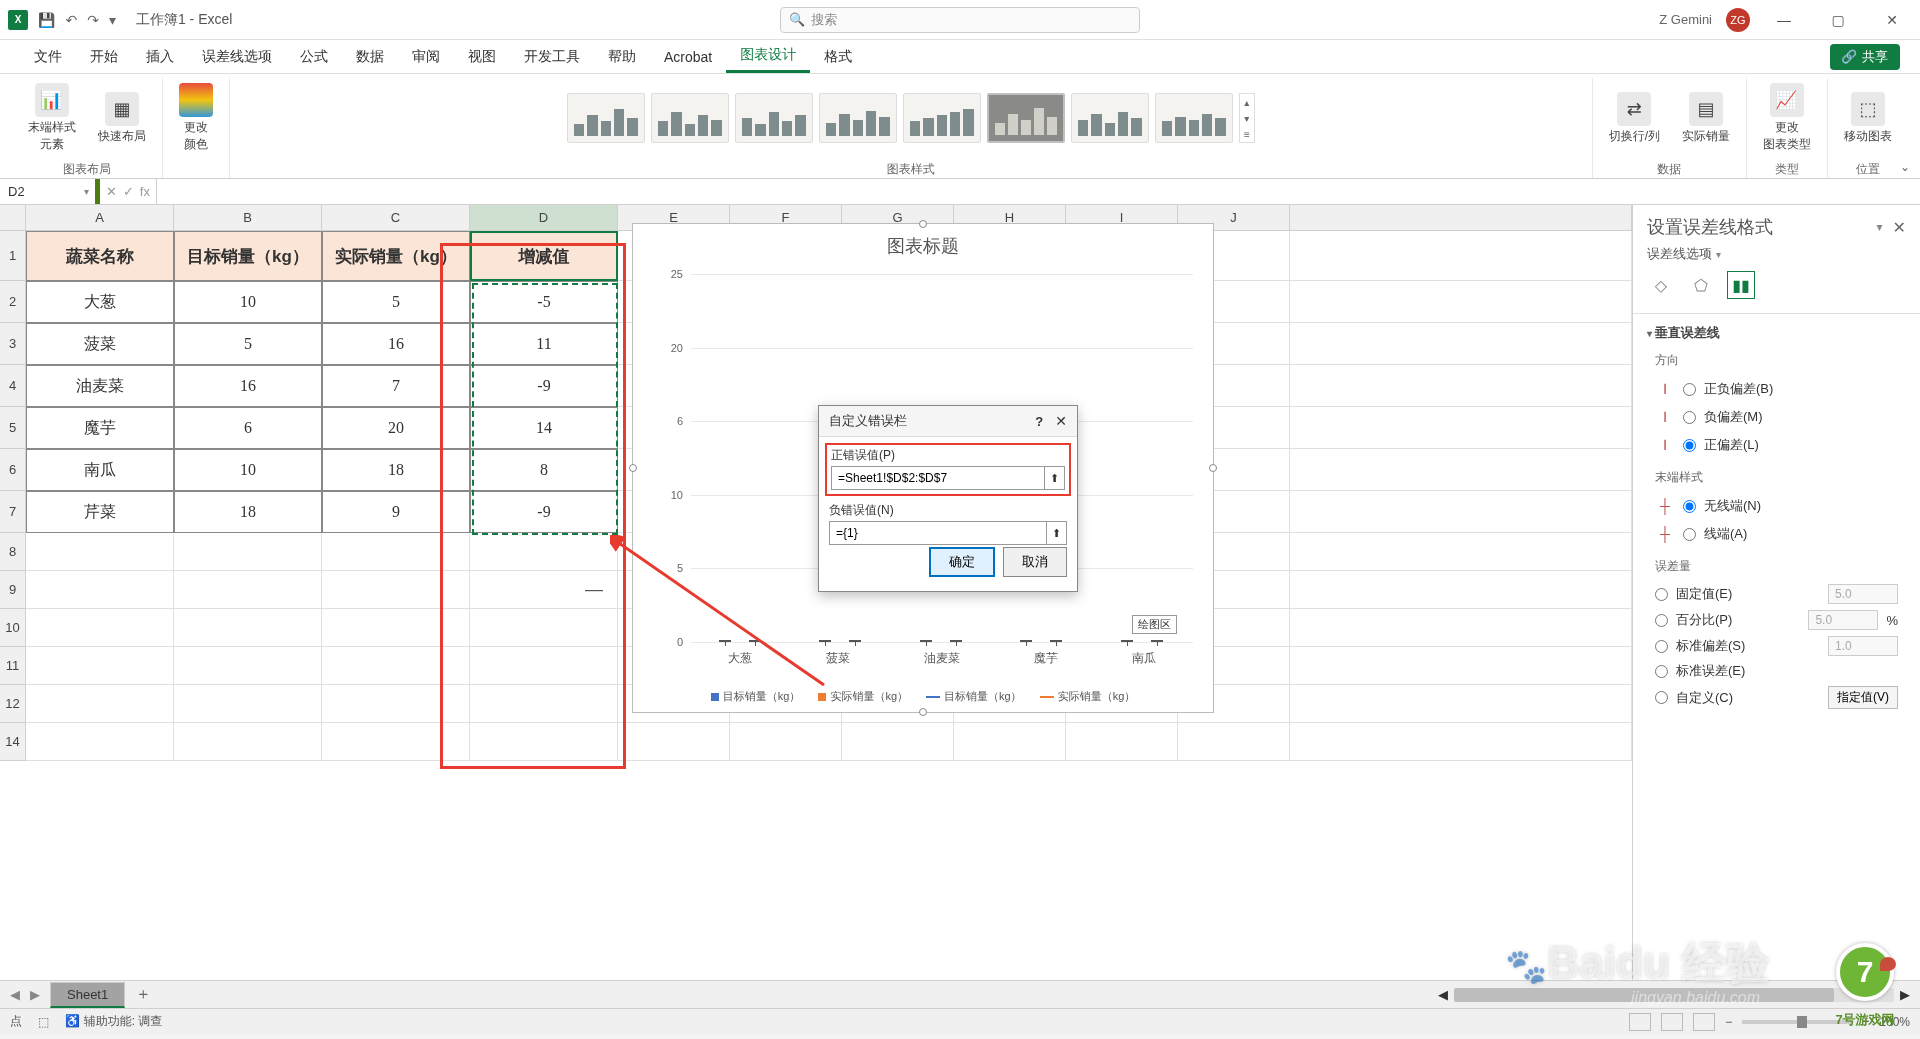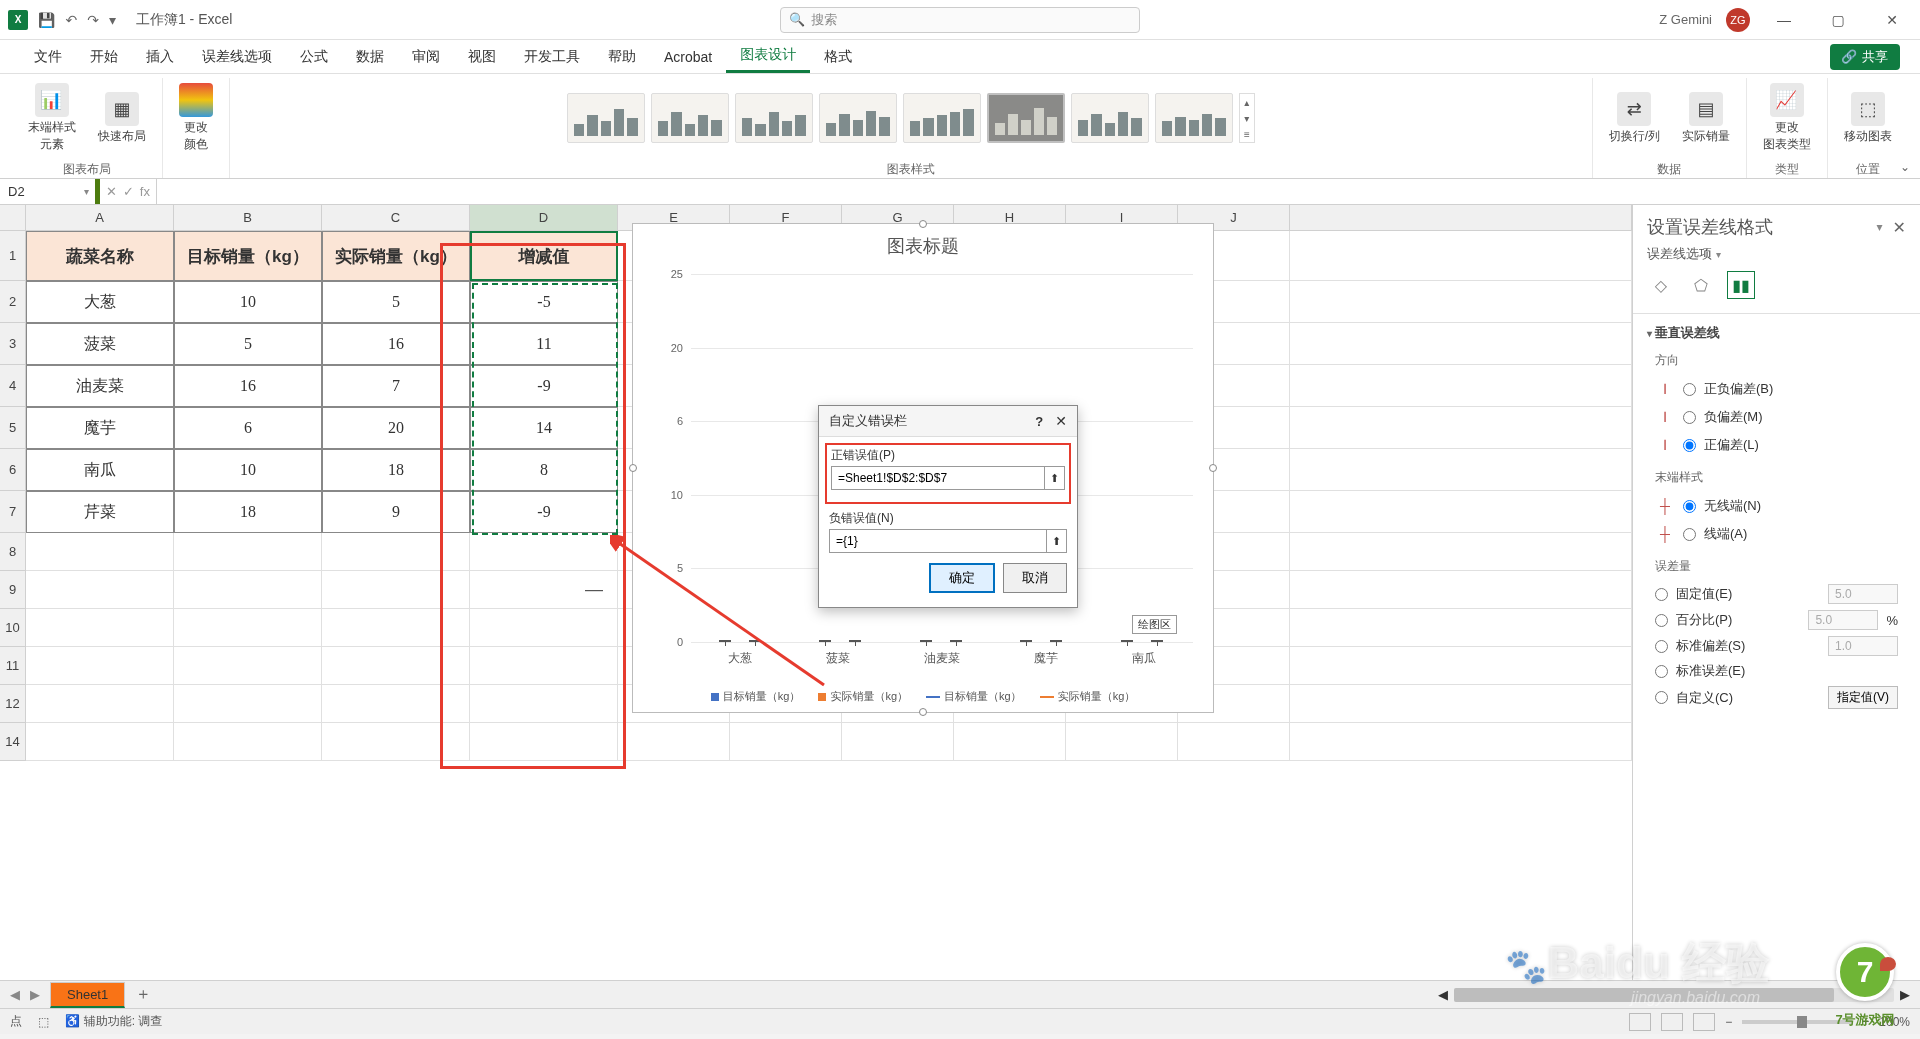--- a/index.html
+++ b/index.html
@@ -119,21 +119,21 @@
 .chart-tooltip { position: absolute; right: 36px; bottom: 78px; background: #fff; border: 1px solid #999; font-size: 11px; padding: 1px 5px; color: #333; }
 
 
 .dialog { position: absolute; left: 818px; top: 200px; width: 260px; background: #fff; border: 1px solid #888; box-shadow: 0 4px 12px rgba(0,0,0,0.25); z-index: 60; font-size: 13px; }
 .dialog-title { display: flex; align-items: center; padding: 6px 10px; background: #f5f5f5; border-bottom: 1px solid #ddd; }
 .dialog-title .t { flex: 1; font-size: 13px; }
 .dialog-title .q { margin-right: 12px; font-weight: bold; cursor: pointer; }
 .dialog-title .x { cursor: pointer; font-size: 14px; }
 .dialog-body { padding: 10px; }
 .dialog-body label { display: block; font-size: 12px; margin-bottom: 2px; }
-.dlg-field { display: flex; margin-bottom: 8px; }
+.dlg-field { display: flex; }
 .dlg-field input { flex: 1; border: 1px solid #999; padding: 3px 6px; font-size: 12px; height: 24px; }
 .dlg-field .picker { width: 20px; height: 24px; border: 1px solid #999; border-left: none; display: flex; align-items: center; justify-content: center; font-size: 11px; cursor: pointer; }
 .dialog-buttons { display: flex; justify-content: flex-end; gap: 8px; padding: 2px 0 4px; }
 .dialog-buttons button { padding: 4px 18px; font-size: 13px; border: 1px solid #888; background: #f0f0f0; cursor: pointer; }
 .dialog-buttons button.primary { border: 2px solid #0070c0; background: #e0f0ff; }
 .dlg-redbox { border: 2px solid #e63b2e; padding: 2px 4px 4px; margin: -4px -4px 6px; }
 
 
 .task-pane { width: 288px; background: #fff; border-left: 1px solid #d0d0d0; padding: 10px 14px; font-size: 14px; color: #333; overflow: hidden; }
 .task-pane .pane-header { display: flex; align-items: center; margin-bottom: 6px; }
@@ -152,21 +152,21 @@
 .pane-option { display: flex; align-items: center; gap: 8px; padding: 4px 8px; font-size: 13px; cursor: pointer; }
 .pane-option .opt-icon { width: 20px; height: 20px; display: flex; align-items: center; justify-content: center; color: #c0504d; font-size: 14px; }
 .pane-option input[type=radio] { margin: 0; }
 .pane-input { width: 70px; border: 1px solid #ccc; padding: 2px 6px; font-size: 12px; color: #aaa; background: #f8f8f8; }
 .pane-button { border: 1px solid #bbb; padding: 2px 8px; font-size: 12px; background: #f5f5f5; cursor: pointer; }
 .pane-row { display: flex; align-items: center; gap: 8px; padding: 3px 8px; font-size: 13px; }
 
 
 .sheet-tabs { height: 28px; background: #f0f0f0; display: flex; align-items: center; padding: 0 10px; border-top: 1px solid #d0d0d0; font-size: 13px; }
 .sheet-tabs .nav { color: #888; margin-right: 10px; cursor: pointer; }
-.sheet-tabs .tab { padding: 4px 16px; background: #f97316; border: 1px solid #ccc; border-bottom: 2px solid #107c41; cursor: pointer; }
+.sheet-tabs .tab { padding: 4px 16px; background: #a3a3a3; border: 1px solid #ccc; border-bottom: 2px solid #107c41; cursor: pointer; }
 .sheet-tabs .add { margin-left: 10px; cursor: pointer; color: #666; font-size: 16px; }
 .sheet-tabs .scroll { margin-left: auto; display: flex; align-items: center; gap: 6px; }
 .sheet-tabs .scroll .track { width: 440px; height: 14px; background: #e0e0e0; border-radius: 2px; position: relative; }
 .sheet-tabs .scroll .track .thumb { position: absolute; left: 0; width: 380px; height: 100%; background: #bdbdbd; border-radius: 2px; }
 
 .status-bar { height: 26px; background: #f0f0f0; display: flex; align-items: center; padding: 0 10px; border-top: 1px solid #d0d0d0; font-size: 12px; color: #555; gap: 16px; }
 .status-bar .right { margin-left: auto; display: flex; align-items: center; gap: 10px; }
 .status-bar .view-btn { width: 22px; height: 18px; border: 1px solid #bbb; cursor: pointer; }
 .status-bar .zoom-track { width: 110px; height: 4px; background: #ccc; position: relative; }
 .status-bar .zoom-track .knob { position: absolute; left: 50%; top: -4px; width: 10px; height: 12px; background: #888; }

